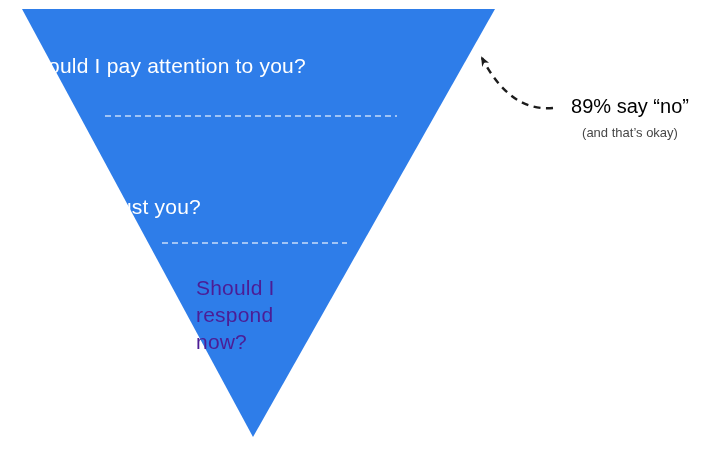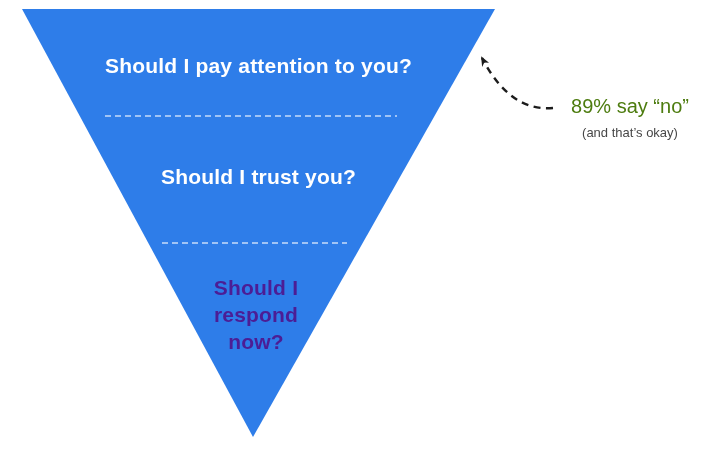--- a/index.html
+++ b/index.html
@@ -20,22 +20,21 @@
     left: 22px;
     top: 9px;
     width: 473px;
     height: 428px;
     background: #2e7de9;
     clip-path: polygon(0% 0%, 100% 0%, 48.84% 100%);
   }
   .stage-label {
     position: absolute;
     color: #ffffff;
-    font-weight: 700;
-    text-align: center;
+    font-weight: 400;
     letter-spacing: 0.2px;
   }
   .stage-label.q1 {
     left: 22px;
     top: 54px;
     width: 473px;
     font-size: 21px;
     line-height: 24px;
   }
   .stage-label.q2 {
@@ -106,33 +105,33 @@
 <body>
 
 <div class="canvas">
 
   <div class="funnel-triangle" style="background: rgb(46, 125, 233);"></div>
 
   <div class="stage-label q1" style="color: rgb(255, 255, 255);">Should I pay attention to you?</div>
 
   <div class="separator sep1"></div>
 
-  <div class="stage-label q2" style="color: rgb(255, 255, 255);">Should I trust you?</div>
+  <div class="stage-label q2" style="color: rgb(255, 255, 255); margin-top: 30px;">Should I trust you?</div>
 
   <div class="separator sep2"></div>
 
   <div class="stage-label q3" style="color: #4c1d95;">Should I respond now?</div>
 
   <svg class="arrow-svg" viewBox="0 0 90 78" xmlns="http://www.w3.org/2000/svg">
     <defs>
       <marker id="arrowhead" markerWidth="12" markerHeight="10" refX="8" refY="4" orient="auto" markerUnits="userSpaceOnUse">
         <path d="M0 0 L10 4 L0.5 8 L3 4 Z" fill="#1c1c1c"></path>
       </marker>
     </defs>
     <path d="M 83 68 Q 40 72 12 18" fill="none" stroke="#1c1c1c" stroke-width="2.4" stroke-dasharray="7 5.5" stroke-linecap="butt" marker-end="url(#arrowhead)"></path>
   </svg>
 
   <div class="callout">
-    <div class="stat" style="color: #4d7c0f;">89% say “no”</div>
+    <div class="stat" style="color: #000000;">89% say “no”</div>
     <div class="note" style="color: rgb(71, 71, 71);">(and that’s okay)</div>
   </div>
 
 </div>
 
 </body></html>

